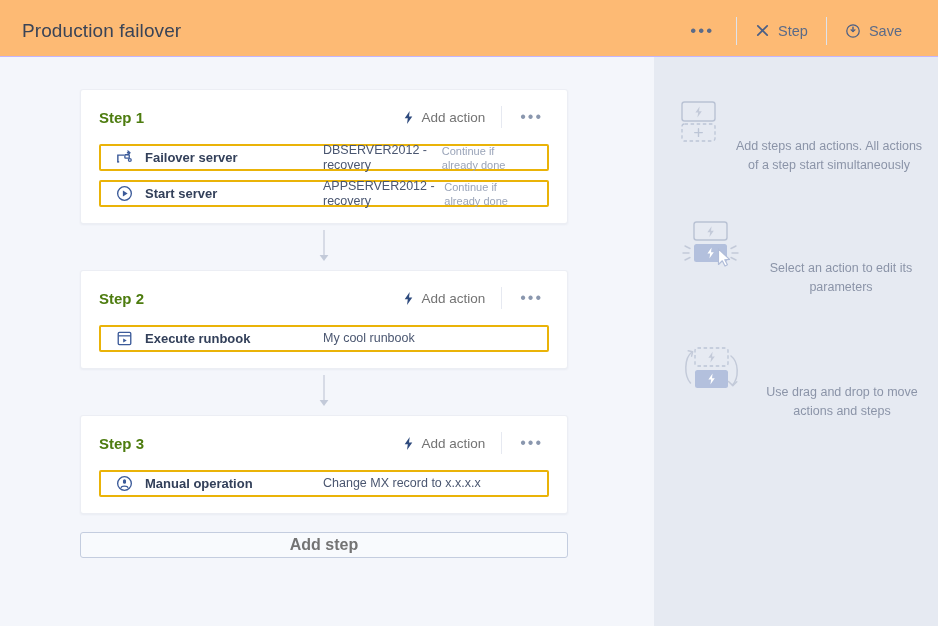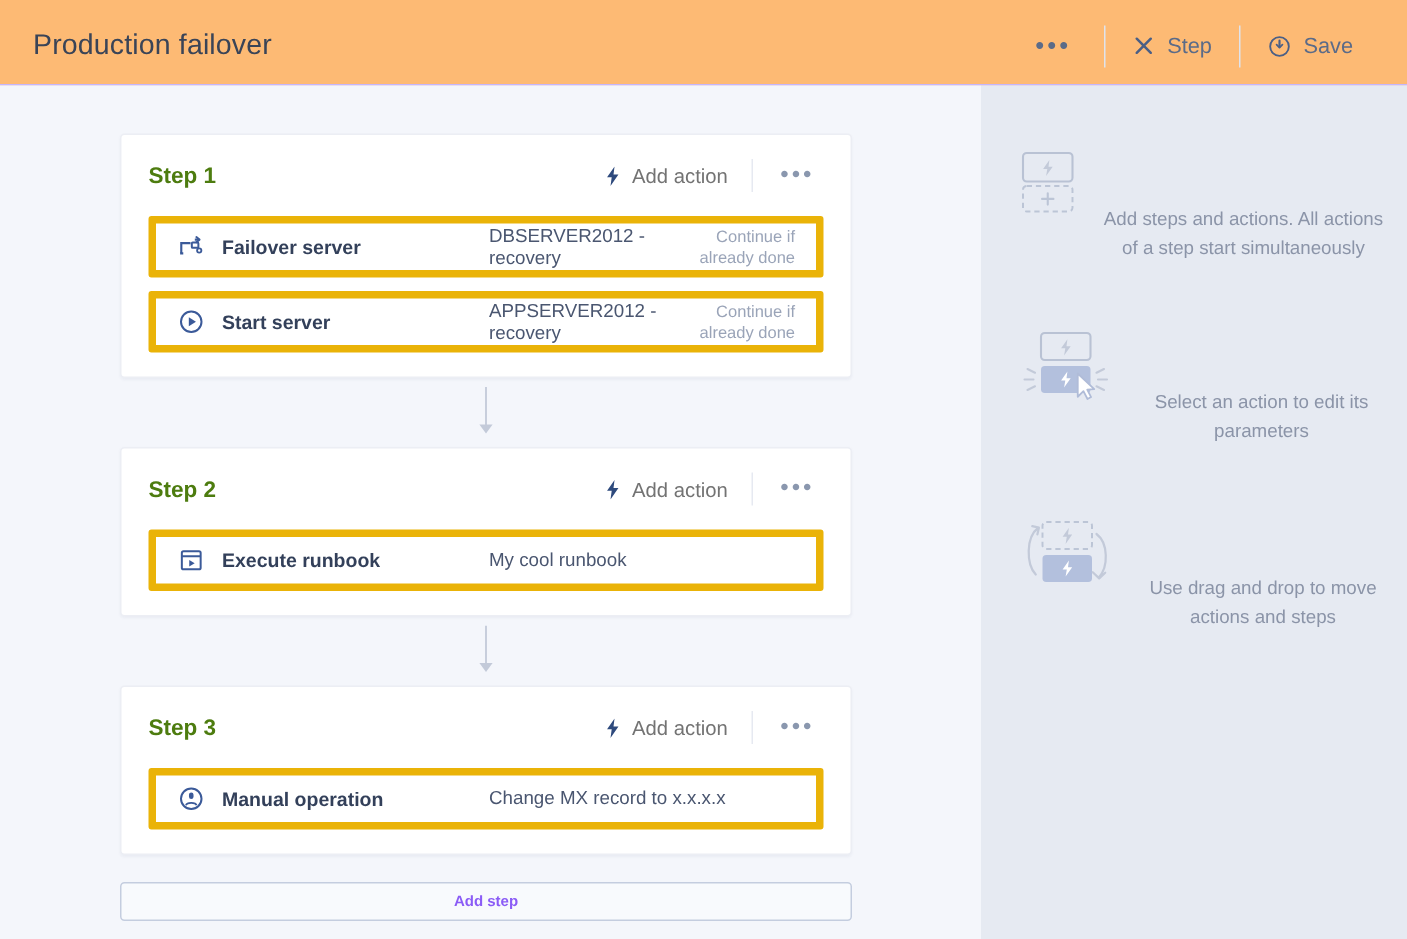--- a/index.html
+++ b/index.html
@@ -110,22 +110,22 @@
     color: #8a97ae;
     font-size: 16px;
     letter-spacing: 2px;
     line-height: 6px;
     padding: 0 6px 0 18px;
     cursor: pointer;
   }
 
   
   .action-row {
-    height: 41px;
-    border: 5px solid #eab308;
+    height: 27px;
+    border: 2px solid #eab308;
     border-radius: 2px;
     background: #fff;
     display: flex; align-items: center;
     padding: 0 14px;
     margin-bottom: 9px;
     cursor: pointer;
   }
   .action-row:last-child { margin-bottom: 0; }
   .action-left {
     display: flex; align-items: center; gap: 11px;
@@ -141,39 +141,38 @@
   .action-value .primary {
     font-size: 12.5px;
     color: #4a5670;
     line-height: 15px;
   }
   .action-value .secondary {
     font-size: 11px;
     color: #9aa4b8;
     line-height: 14px;
     margin-top: 1px;
-    text-align: right;
   }
 
   
   .connector {
     height: 46px;
     display: flex; align-items: center; justify-content: center;
   }
 
   
   .add-step {
     margin-top: 18px;
     height: 26px;
     border: 1px solid #c4cddf;
     border-radius: 3px;
     background: #f8fafd;
     display: flex; align-items: center; justify-content: center;
-    color: #8b5cf6;
-    font-size: 10px;
+    color: #737373;
+    font-size: 16px;
     font-weight: bold;
     cursor: pointer;
   }
 
   
   .hints {
     flex: 1 1 auto;
     background: #e6eaf2;
     display: flex; flex-direction: column;
     align-items: center;

